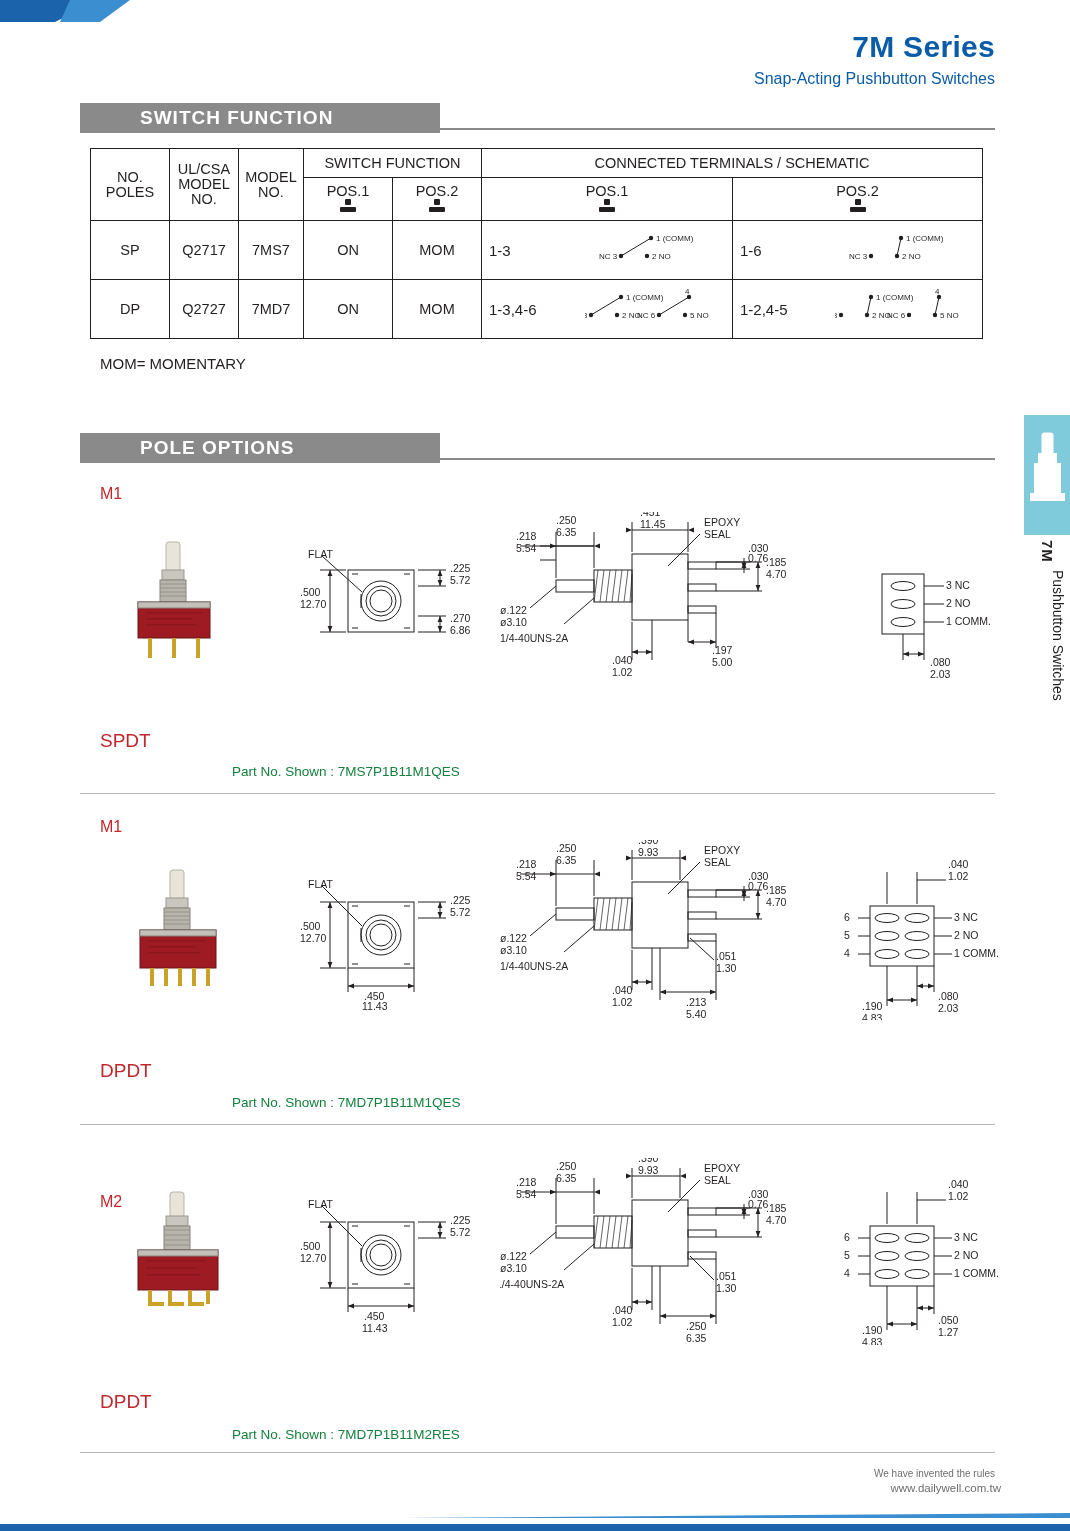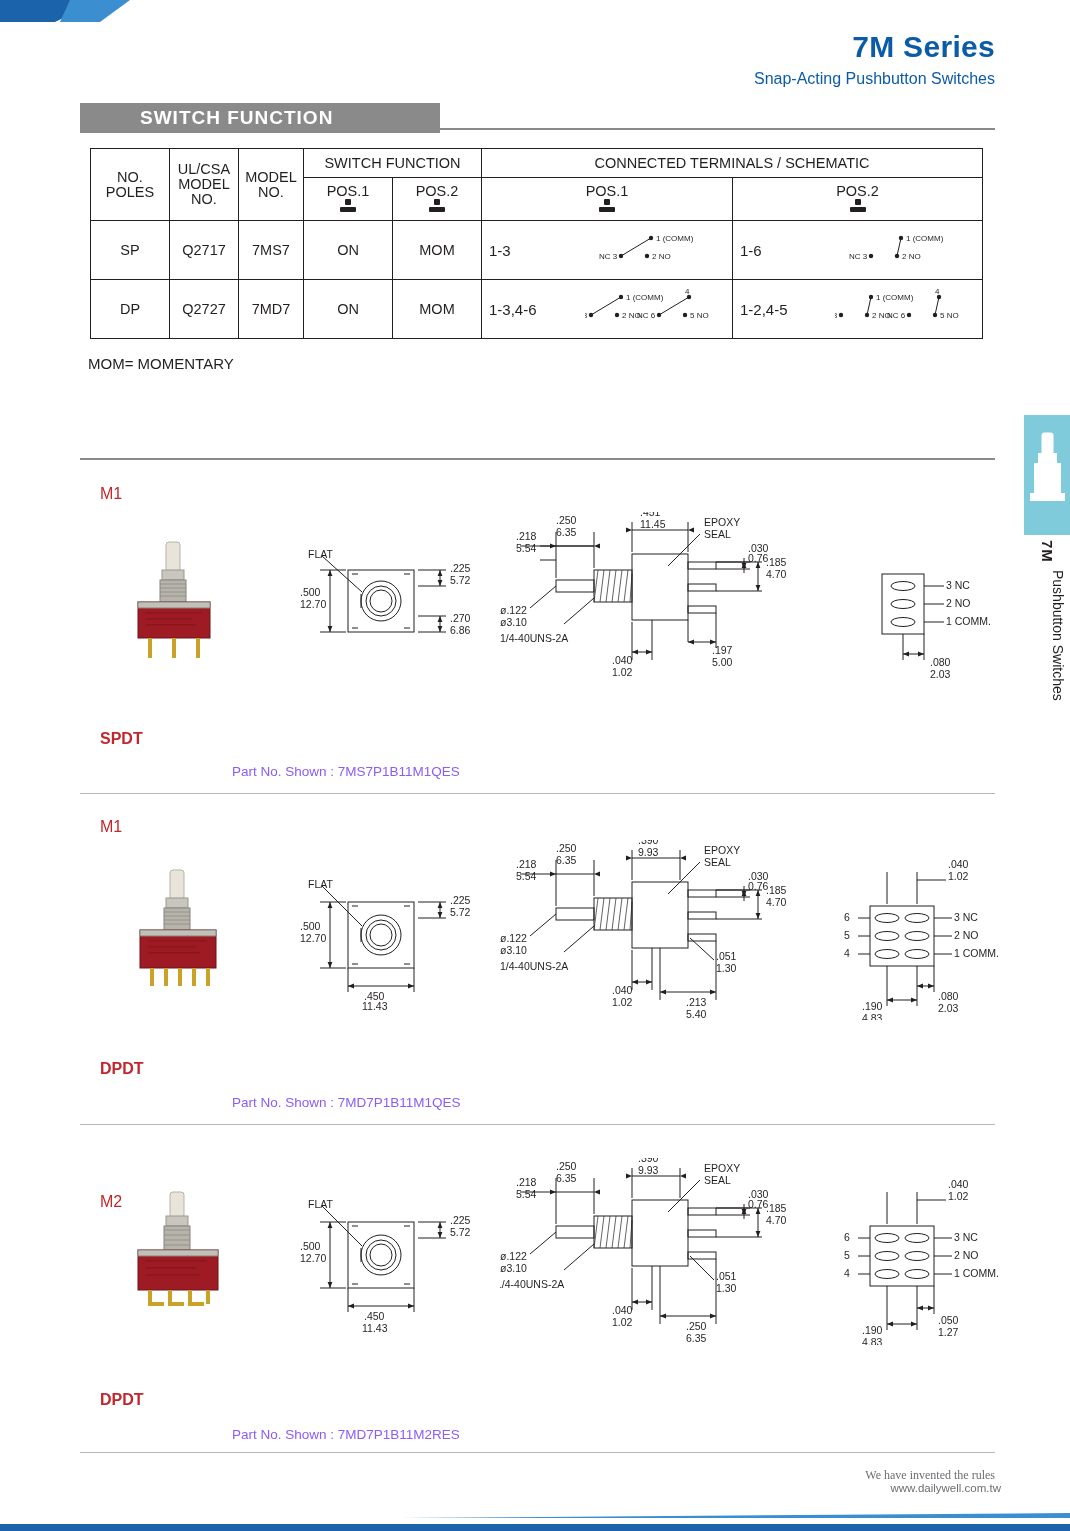--- a/index.html
+++ b/index.html
@@ -37,31 +37,31 @@
   .sw-icon:before{content:"";position:absolute;left:5px;top:0;width:6px;height:6px;background:#231f20;border-radius:1px;}
   .sw-icon:after{content:"";position:absolute;left:0;bottom:0;width:16px;height:5px;background:#231f20;border-radius:1px;}
 
   .mom-note{font-size:15px;}
 
   
   .schem text{font-family:"Liberation Sans",sans-serif;font-size:8px;fill:#231f20;}
 
   
   .mcode{color:#c0272d;font-size:16px;}
-  .ptype{color:#c0272d;font-size:16px;font-weight:bold;}
-  .partno{font-size:13.5px;color:#8b5cf6;}
+  .ptype{color:#c0272d;font-size:19px;}
+  .partno{font-size:13.5px;color:#15803d;}
   .divider{height:1px;background:#b8b8b8;}
 
   
   .sidetab{right:0;top:415px;width:46px;height:120px;background:#7fcbdc;}
   .sidelabel{right:6px;top:540px;width:34px;text-align:center;}
   .sidelabel .v{writing-mode:vertical-rl;font-size:15px;font-weight:bold;color:#231f20;letter-spacing:1px;}
   .sidelabel2{right:4px;top:570px;}
   .sidelabel2 .v{writing-mode:vertical-rl;font-size:14px;color:#231f20;}
-  .foot-t1{right:75px;top:1468px;font-size:12px;color:#6d6e71;text-align:left;font-family:Liberation Serif, serif;}
+  .foot-t1{right:75px;top:1468px;font-size:10px;color:#6d6e71;text-align:left;}
   .foot-t2{right:69px;top:1482px;font-size:11.5px;color:#6d6e71;text-align:right;}
   .botbar{left:0;bottom:0;width:1070px;height:26px;}
   .botbar .b1{position:absolute;left:0;bottom:0;width:1070px;height:7px;background:#1b64ab;}
   .botbar .b2{position:absolute;left:0;bottom:7px;width:1070px;height:6px;background:#fff;}
   .botbar .b3{position:absolute;left:0;bottom:10px;width:1070px;height:8px;background:#3b8fd0;
      clip-path:polygon(0 8px, 1070px 0, 1070px 8px, 0 8px);}
   .dimtxt{font-size:10.5px;fill:#231f20;}
   svg text{font-family:"Liberation Sans",sans-serif;}
 </style>
 </head>
@@ -197,23 +197,24 @@
             <text x="105" y="31">5 NO</text>
             <line x1="100" y1="28" x2="104" y2="10" stroke="#231f20" stroke-width="1"></line>
           </svg>
         </div>
       </td>
     </tr>
   </tbody>
     </table>
 </div>
 
-<div class="abs mom-note" style="left:88px;top:355px;">MOM= MOMENTARY</div>
+<div class="abs mom-note" style="left:100px;top:355px;">MOM= MOMENTARY</div>
 
 <div class="abs secbar" style="left:80px;top:433px;width:915px;">
+  <div class="tab">POLE  OPTIONS</div>
   <div class="rule"></div>
 </div>
 
 <div class="abs mcode" style="left:100px;top:485px;">M1</div>
 
 <div class="abs" style="left:120px;top:540px;">
   <svg width="110" height="120" viewBox="0 0 110 120">
     <rect x="46" y="2" width="14" height="30" rx="3" fill="#e8e4da" stroke="#b9b3a5"></rect>
     <rect x="42" y="30" width="22" height="10" fill="#c9c6bf" stroke="#9b978e"></rect>
     <rect x="40" y="40" width="26" height="22" fill="#b7b4ac" stroke="#86837c"></rect>

